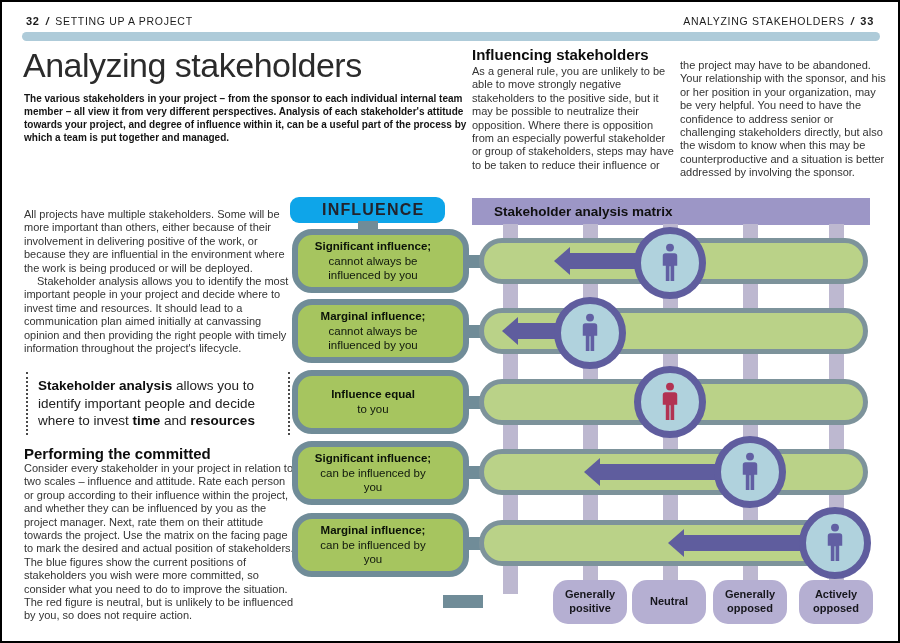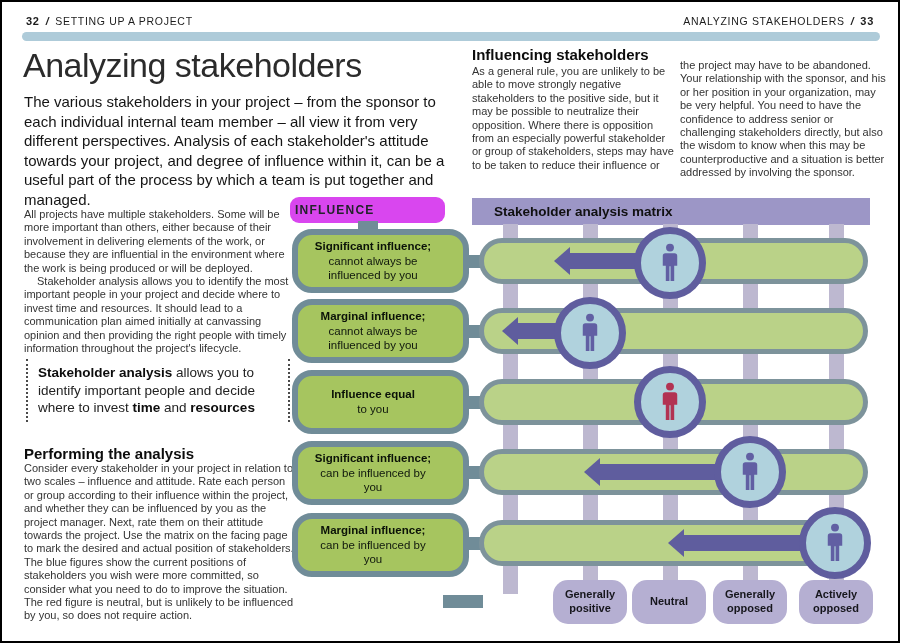--- a/index.html
+++ b/index.html
@@ -9,34 +9,34 @@
     font-family:"Liberation Sans", sans-serif; color:#2e2e2e;
   }
   .abs{position:absolute;}
   
   .runhead{top:13px; font-size:10.5px; letter-spacing:.7px; color:#1c1c1c; white-space:nowrap;}
   .runhead .num{font-weight:bold; font-size:11px;}
   .runhead .sep{font-weight:bold; font-style:italic; padding:0 6px;}
   .toprule{left:20px; top:30px; width:858px; height:9px; background:#aecbd9; border-radius:5px;}
   
   .title{left:21px; top:44px; font-size:34px; font-weight:400; letter-spacing:-.5px; color:#2b2b2b;}
-  .intro{left:22px; top:90px; width:445px; font-size:15px; font-weight:normal; line-height:1.3; color:#141414;}
+  .intro{left:22px; top:90px; width:445px; font-size:10px; font-weight:bold; line-height:1.3; color:#141414;}
   .h-sec{font-size:15px; font-weight:bold; color:#0d0d0d;}
   .body{font-size:11px; line-height:1.22; color:#333;}
   .body p{margin:0;}
   .body p.indent{text-indent:13px;}
   
-  .quote{left:24px; top:357px; width:264px; box-sizing:border-box;
+  .quote{left:24px; top:370px; width:264px; box-sizing:border-box;
     border-left:2px dotted #4a4a4a; border-right:2px dotted #4a4a4a;
     padding:5px 10px; font-size:13.5px; line-height:1.3; color:#222;}
   .quote b{color:#0d0d0d;}
   
-  .pill{width:155px; height:26px; background:#d946ef; border-radius:9px;
-    font-size:12px; font-weight:bold; letter-spacing:1.2px; color:#23232b;
-    line-height:26px; padding-left:5px; box-sizing:border-box;}
+  .pill{width:155px; height:26px; background:#0ea5e9; border-radius:9px;
+    font-size:16px; font-weight:bold; letter-spacing:1.2px; color:#23232b;
+    line-height:26px; padding-left:32px; box-sizing:border-box;}
   .stub{background:#708c98;}
   .mtitle{left:470px; top:196px; width:398px; height:27px; background:#9c96c6;
     font-size:13.5px; font-weight:bold; color:#101010; line-height:27px;
     padding-left:22px; box-sizing:border-box;}
   .vcol{top:222px; width:15px; height:370px; background:#bdb8d0;}
   .bar{left:477px; width:379px; height:36px; background:#bad288;
     border:5px solid #7d939b; border-radius:23px;}
   .lbox{left:290px; width:177px; height:64px; box-sizing:border-box;
     background:#a6c55f; border:6px solid #708c98; border-radius:20px;
     display:flex; align-items:center; padding-left:14px;text-align:center;}
@@ -64,29 +64,29 @@
   </div>
   <div class="abs runhead" style="right:24px;">
     <span>ANALYZING STAKEHOLDERS</span><span class="sep">/</span><span class="num">33</span>
   </div>
   <div class="abs toprule"></div>
 
   <div class="abs title">Analyzing stakeholders</div>
   <div class="abs intro">The various stakeholders in your project – from the sponsor to each individual internal team member – all view it from very different perspectives. Analysis of each stakeholder's attitude towards your project, and degree of influence within it, can be a useful part of the process by which a team is put together and managed.</div>
 
   <div class="abs body" style="left:22px; top:206px; width:272px;">
-    <p>All projects have multiple stakeholders. Some will be more important than others, either because of their involvement in delivering elements of the work, or because they are influential in the environment where the work is being produced or will be deployed.</p>
+    <p>All projects have multiple stakeholders. Some will be more important than others, either because of their involvement in delivering positive of the work, or because they are influential in the environment where the work is being produced or will be deployed.</p>
     <p class="indent">Stakeholder analysis allows you to identify the most important people in your project and decide where to invest time and resources. It should lead to a communication plan aimed initially at canvassing opinion and then providing the right people with timely information throughout the project's lifecycle.</p>
   </div>
 
   <div class="abs quote">
     <b>Stakeholder analysis</b><span> allows you to identify important people and decide where to invest </span><b>time</b><span> and </span><b>resources</b>
   </div>
 
-  <div class="abs h-sec" style="left:22px; top:443px;">Performing the analysis</div>
+  <div class="abs h-sec" style="left:22px; top:443px;">Performing the committed</div>
   <div class="abs body" style="left:22px; top:460px; width:272px;">Consider every stakeholder in your project in relation to two scales – influence and attitude. Rate each person or group according to their influence within the project, and whether they can be influenced by you as the project manager. Next, rate them on their attitude towards the project. Use the matrix on the facing page to mark the desired and actual position of stakeholders. The blue figures show the current positions of stakeholders you wish were more committed, so consider what you need to do to improve the situation. The red figure is neutral, but is unlikely to be influenced by you, so does not require action.</div>
 
   <div class="abs h-sec" style="left:470px; top:44px;">Influencing stakeholders</div>
   <div class="abs body" style="left:470px; top:63px; width:202px;">As a general rule, you are unlikely to be able to move strongly negative stakeholders to the positive side, but it may be possible to neutralize their opposition. Where there is opposition from an especially powerful stakeholder or group of stakeholders, steps may have to be taken to reduce their influence or</div>
   <div class="abs body" style="left:678px; top:57px; width:206px;">the project may have to be abandoned. Your relationship with the sponsor, and his or her position in your organization, may be very helpful. You need to have the confidence to address senior or challenging stakeholders directly, but also the wisdom to know when this may be counterproductive and a situation is better addressed by involving the sponsor.</div>
 
   <div class="abs pill" style="left:288px; top:195px;">INFLUENCE</div>
   <div class="abs stub" style="left:356px; top:219px; width:20px; height:13px;"></div>
 
   <div class="abs mtitle">Stakeholder analysis matrix</div>

